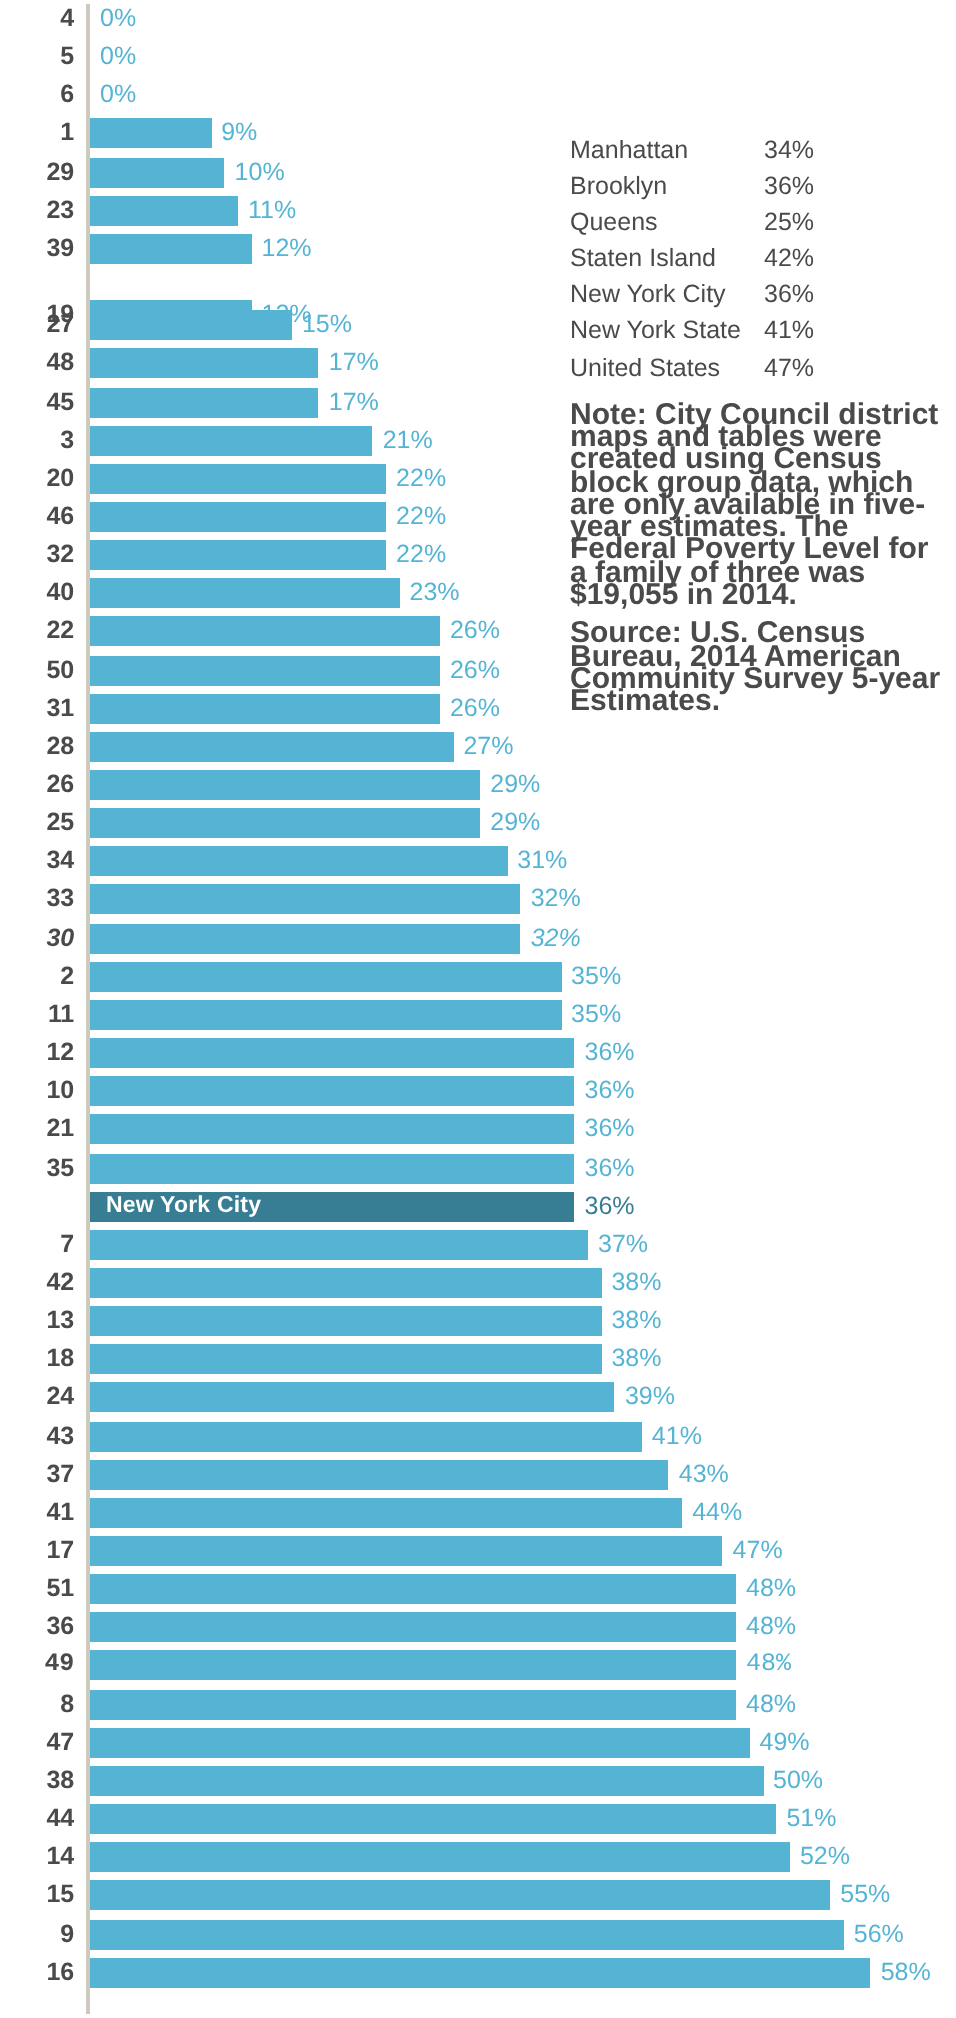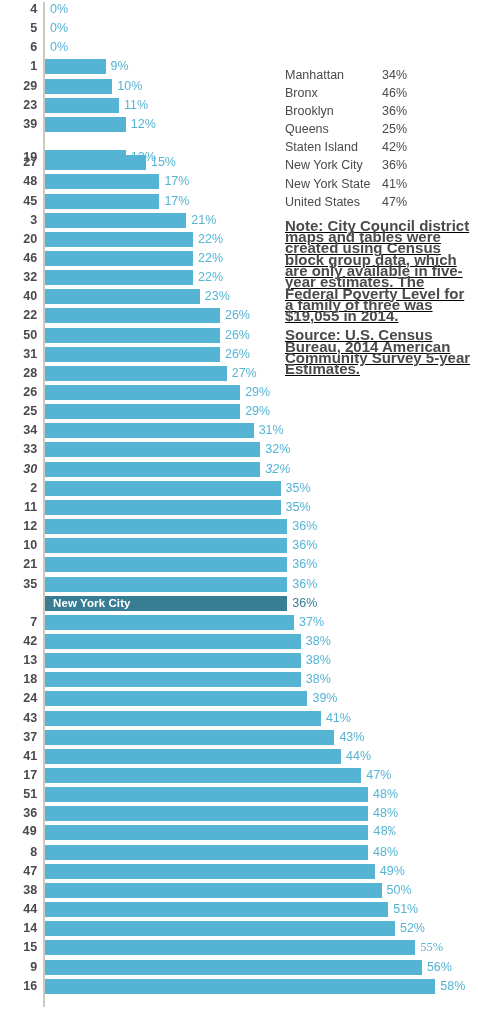--- a/index.html
+++ b/index.html
@@ -60,21 +60,20 @@
     white-space: nowrap;
   }
   .val.nyc { color: #377d93; font-weight: normal; }
   .val.zero { color: #55b4d4; }
 
   
   #legend {
     position: absolute;
     left: 285px; top: 66px;
     width: 190px;
-    text-decoration: underline;
   }
   .legend-row {
     position: relative;
     height: 18.1px;
     line-height: 18.1px;
   }
   .legend-name {
     position: absolute; left: 0; top: 0;
     font-size: 12.5px; color: #4a4a4a;
     white-space: nowrap;
@@ -342,21 +341,21 @@
           <div class="val" style="left: 393.23px;">51%</div>
         </div>
         <div class="row" style="top: 919.2px;">
           <div class="row-label">14</div>
           <div class="bar" style="width: 349.96px;"></div>
           <div class="val" style="left: 399.96px;">52%</div>
         </div>
         <div class="row" style="top: 938.35px;">
           <div class="row-label">15</div>
           <div class="bar" style="width: 370.15px;"></div>
-          <div class="val" style="left: 420.15px; font-family: Liberation Serif, serif;">55%</div>
+          <div class="val" style="left: 420.15px;">55%</div>
         </div>
         <div class="row" style="top: 957.5px;">
           <div class="row-label">9</div>
           <div class="bar" style="width: 376.88px;"></div>
           <div class="val" style="left: 426.88px;">56%</div>
         </div>
         <div class="row" style="top: 976.65px;">
           <div class="row-label">16</div>
           <div class="bar" style="width: 390.34px;"></div>
           <div class="val" style="left: 440.34px;">58%</div>
@@ -364,24 +363,20 @@
       </div>
   </div>
 
   <div id="legend">
     <div id="legend-rows">
         <div class="legend-row">
           <span class="legend-name">Manhattan</span>
           <span class="legend-val">34%</span>
         </div>
         <div class="legend-row">
-          <span class="legend-name">Bronx</span>
-          <span class="legend-val">46%</span>
-        </div>
-        <div class="legend-row">
           <span class="legend-name">Brooklyn</span>
           <span class="legend-val">36%</span>
         </div>
         <div class="legend-row">
           <span class="legend-name">Queens</span>
           <span class="legend-val">25%</span>
         </div>
         <div class="legend-row">
           <span class="legend-name">Staten Island</span>
           <span class="legend-val">42%</span>

